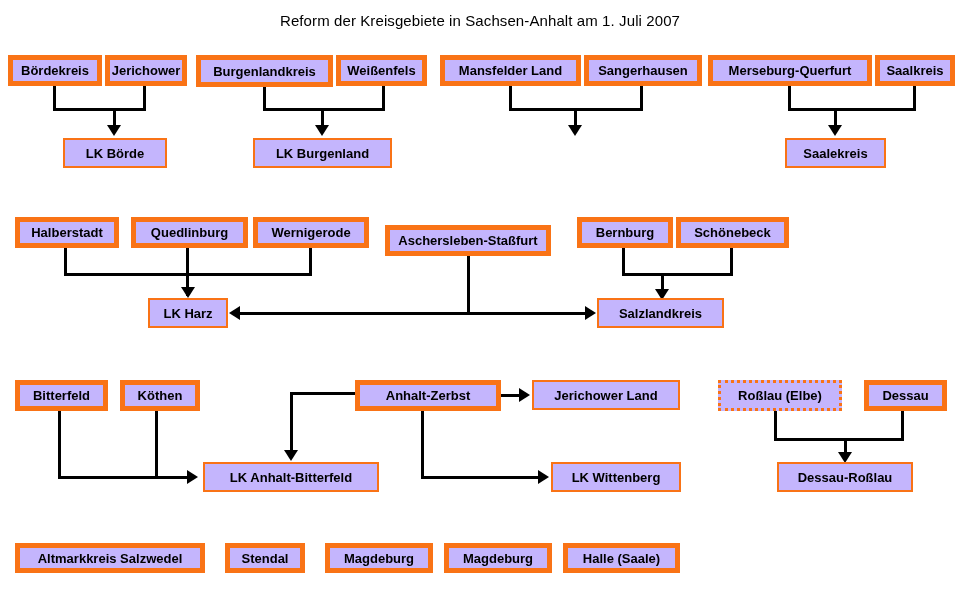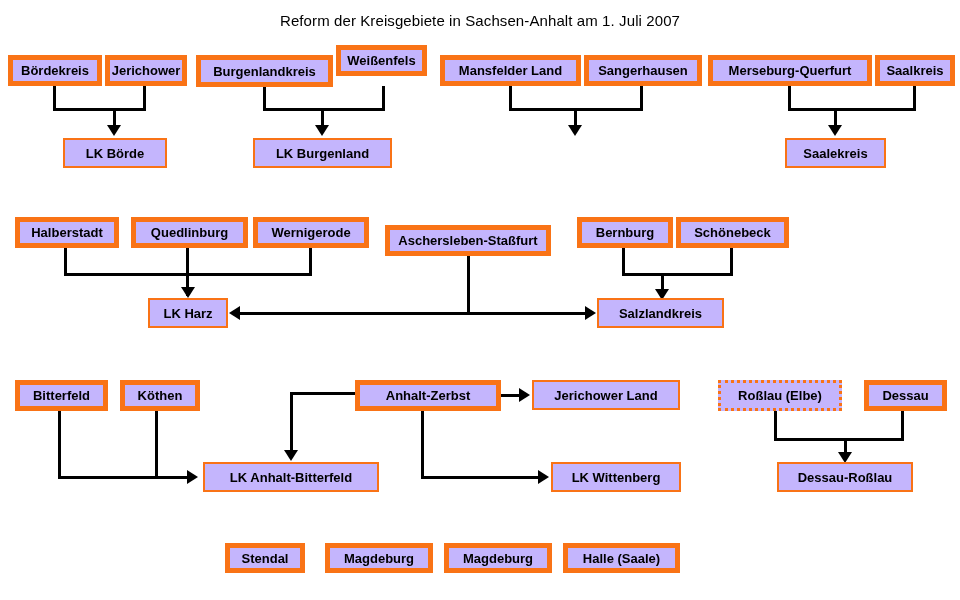--- a/index.html
+++ b/index.html
@@ -97,21 +97,21 @@
   <div class="box" style="left:8px;  top:55px; width:94px;  height:31px;">Bördekreis</div>
   <div class="box" style="left:105px;top:55px; width:82px;  height:31px;">Jerichower</div>
   <div class="seg" style="left:53px; top:86px; width:3px; height:25px;"></div>
   <div class="seg" style="left:143px;top:86px; width:3px; height:25px;"></div>
   <div class="seg" style="left:53px; top:108px; width:93px; height:3px;"></div>
   <div class="seg" style="left:113px;top:108px; width:3px; height:18px;"></div>
   <div class="arrow-down" style="left:107px;top:125px;"></div>
   <div class="box thin" style="left:63px; top:138px; width:104px; height:30px;">LK Börde</div>
 
   <div class="box" style="left:196px;top:55px; width:137px; height:32px;">Burgenlandkreis</div>
-  <div class="box" style="left:336px;top:45px; width:91px;  height:31px;">Weißenfels</div>
+  <div class="box" style="left:336px;top:55px; width:91px;  height:31px;">Weißenfels</div>
   <div class="seg" style="left:263px;top:86px; width:3px; height:25px;"></div>
   <div class="seg" style="left:382px;top:86px; width:3px; height:25px;"></div>
   <div class="seg" style="left:263px;top:108px; width:122px; height:3px;"></div>
   <div class="seg" style="left:321px;top:108px; width:3px; height:18px;"></div>
   <div class="arrow-down" style="left:315px;top:125px;"></div>
   <div class="box thin" style="left:253px;top:138px; width:139px; height:30px;">LK Burgenland</div>
 
   <div class="box" style="left:440px;top:55px; width:141px; height:31px;">Mansfelder Land</div>
   <div class="box" style="left:584px;top:55px; width:118px; height:31px;">Sangerhausen</div>
   <div class="seg" style="left:509px;top:86px; width:3px; height:25px;"></div>
@@ -181,18 +181,19 @@
   <div class="arrow-right" style="left:538px;top:470px;"></div>
   <div class="box thin" style="left:551px;top:462px; width:130px; height:30px;">LK Wittenberg</div>
 
   <div class="seg" style="left:774px;top:411px; width:3px; height:30px;"></div>
   <div class="seg" style="left:901px;top:411px; width:3px; height:30px;"></div>
   <div class="seg" style="left:774px;top:438px; width:130px; height:3px;"></div>
   <div class="seg" style="left:844px;top:438px; width:3px; height:16px;"></div>
   <div class="arrow-down" style="left:838px;top:452px;"></div>
   <div class="box thin" style="left:777px;top:462px; width:136px; height:30px;">Dessau-Roßlau</div>
 
+  <div class="box" style="left:15px; top:543px; width:190px; height:30px;">Altmarkkreis Salzwedel</div>
   <div class="box" style="left:225px;top:543px; width:80px;  height:30px;">Stendal</div>
   <div class="box" style="left:325px;top:543px; width:108px; height:30px;">Magdeburg</div>
   <div class="box" style="left:444px;top:543px; width:108px; height:30px;">Magdeburg</div>
   <div class="box" style="left:563px;top:543px; width:117px; height:30px;text-align:center;">Halle (Saale)</div>
 
 </div>
 
 </body></html>

